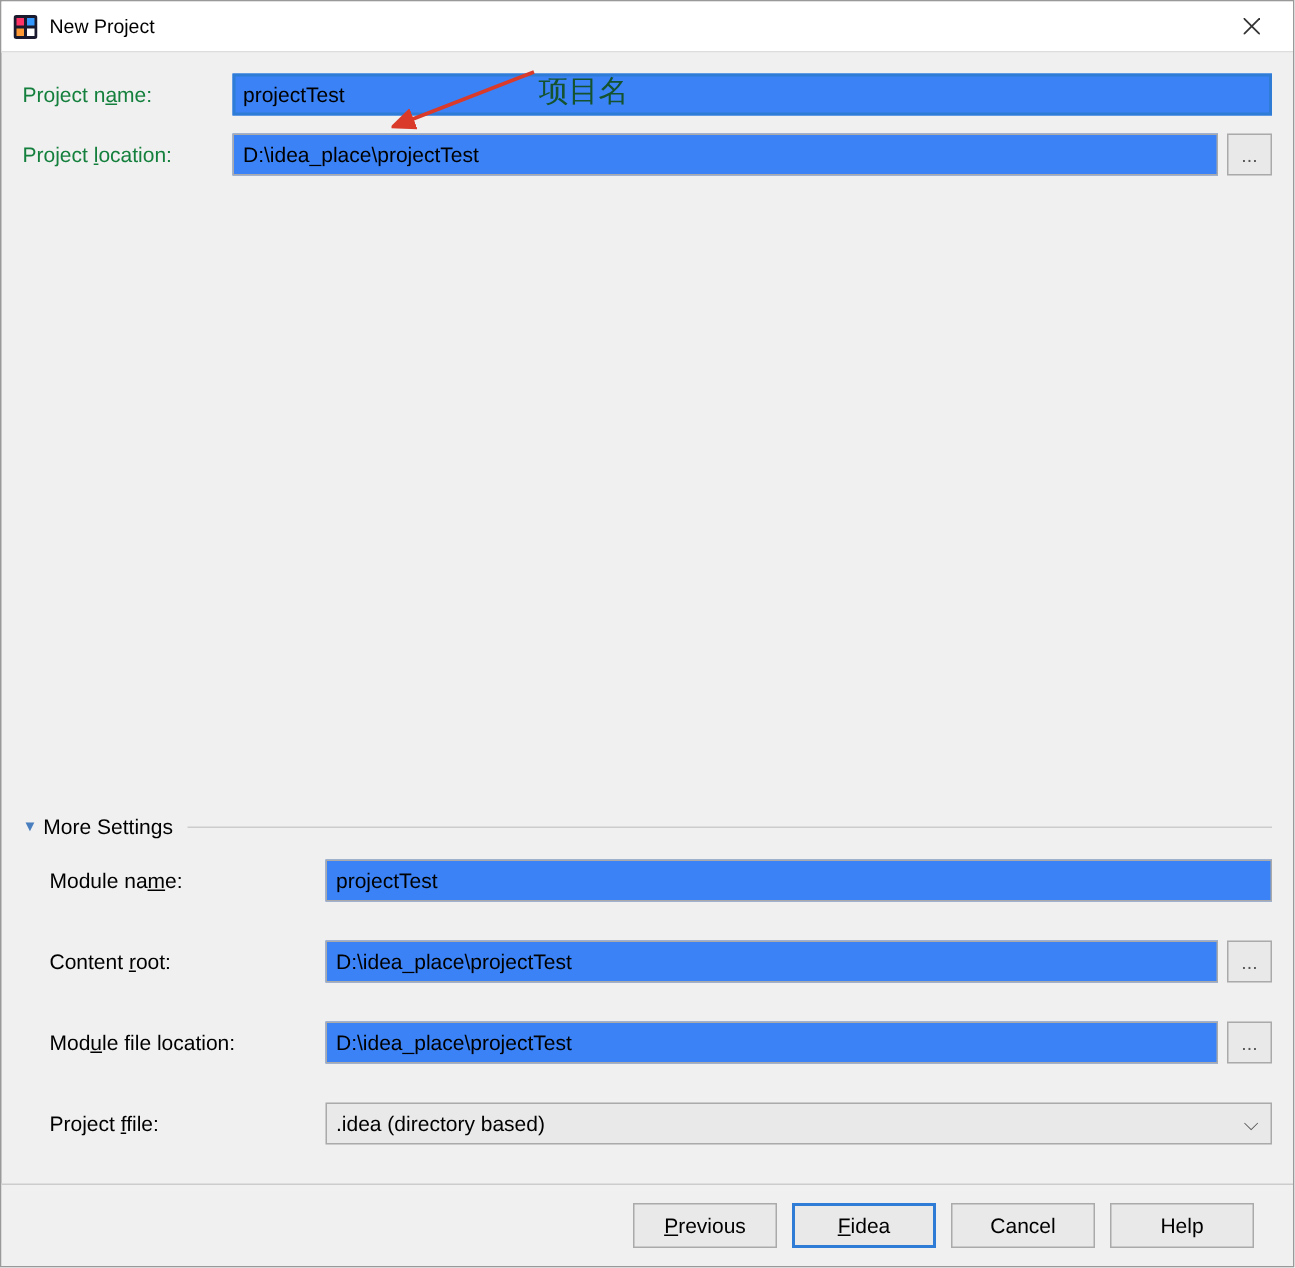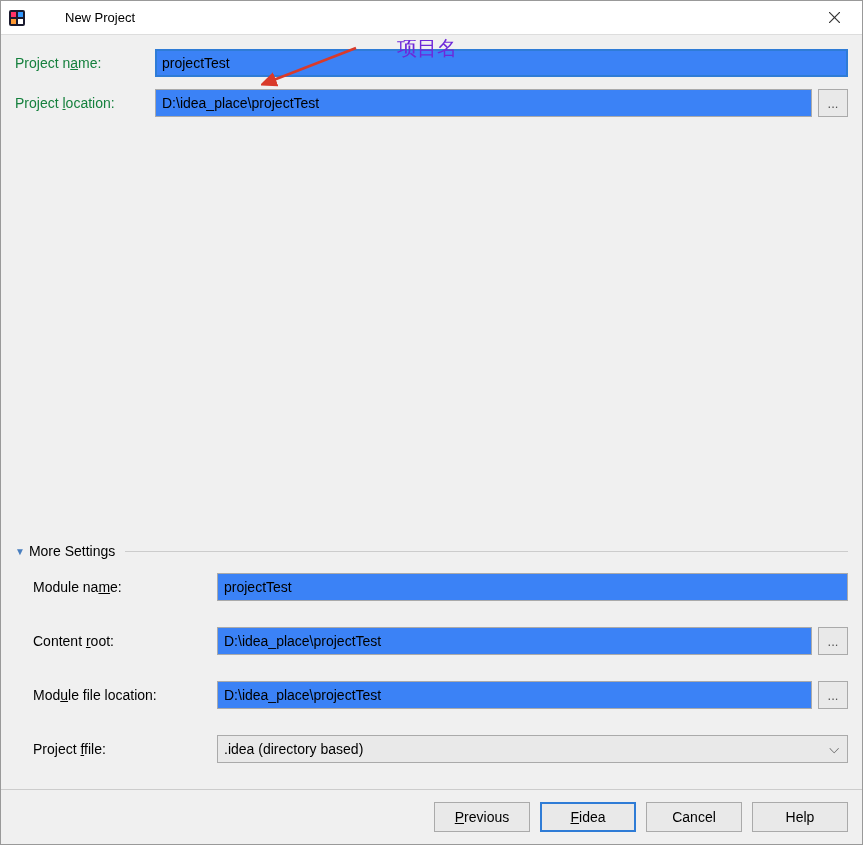--- a/index.html
+++ b/index.html
@@ -20,21 +20,20 @@
       display: flex;
       flex-direction: column;
     }
     .titlebar {
       height: 34px;
       background: #fff;
       display: flex;
       align-items: center;
       padding: 0 8px 0 8px;
       border-bottom: 1px solid #ddd;
-      gap: 32px;
     }
     .titlebar .app-icon {
       width: 16px; height: 16px;
       margin-right: 8px;
     }
     .titlebar .title {
       flex: 1;
       font-size: 13px;
       color: #000;
     }
@@ -158,21 +157,21 @@
       content: "⌵";
       position: absolute;
       right: 8px;
       top: 50%;
       transform: translateY(-50%);
       font-size: 13px;
       color: #555;
     }
     .button-bar {
       border-top: 1px solid #ccc;
-      padding: 12px 14px;
+      padding: 12px 26px;
       display: flex;
       justify-content: flex-end;
       gap: 10px;
       background: #f0f0f0;
     }
     .btn {
       min-width: 96px;
       height: 30px;
       border: 1px solid #aaa;
       background: #e9e9e9;
@@ -181,26 +180,25 @@
       cursor: pointer;
       padding: 0 10px;
     }
     .btn .underline { text-decoration: underline; }
     .btn.primary {
       border: 2px solid #2f7cd6;
     }
     .annotation {
       position: absolute;
       left: 358px;
-      top: 0px;
-      color: #6d28d9;
+      top: 12px;
+      color: #14532d;
       font-size: 20px;
       font-family: "SimSun", "Songti SC", serif;
       pointer-events: none;
-      margin-left: 38px;
     }
     .arrow-svg {
       position: absolute;
       left: 260px;
       top: 8px;
       pointer-events: none;
     }
   </style>
 </head>
 <body>

